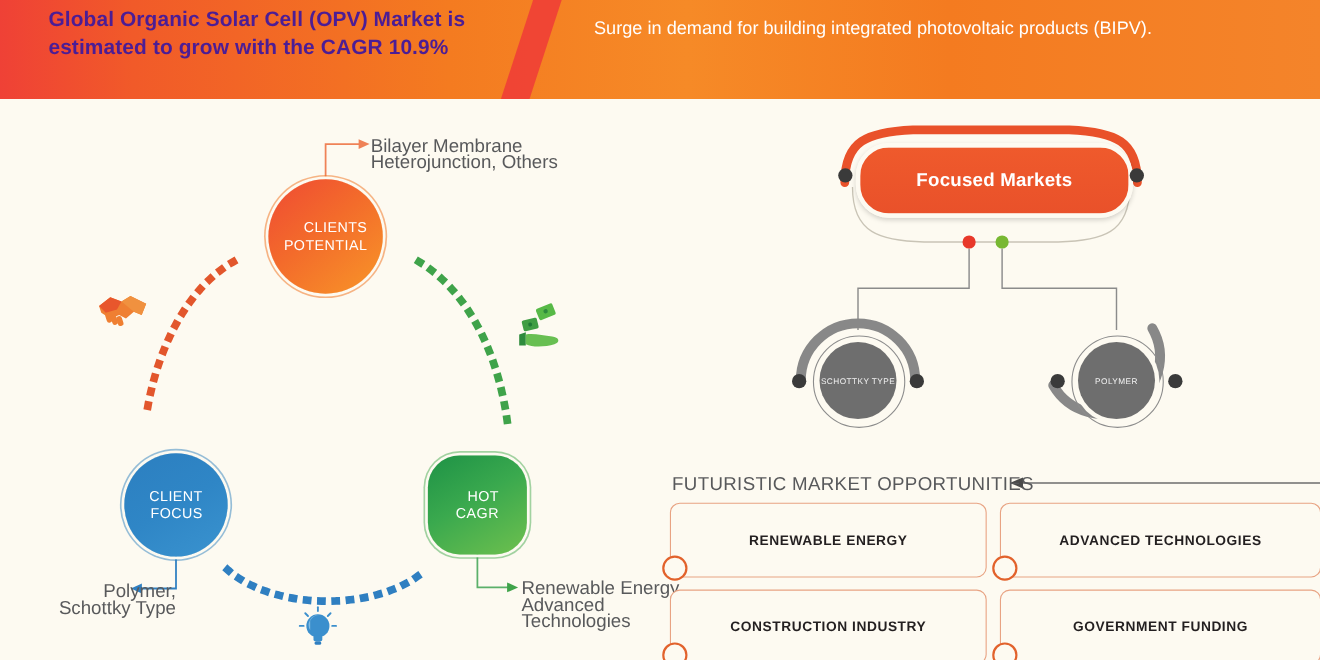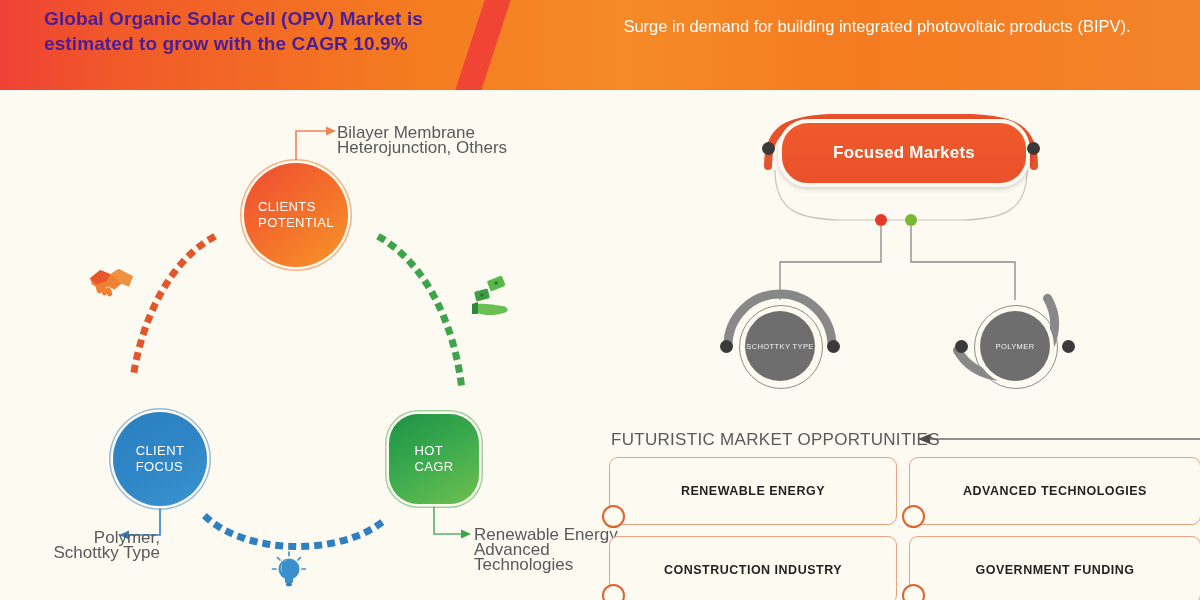--- a/index.html
+++ b/index.html
@@ -13,31 +13,31 @@
 
   
   .header{position:absolute;left:0;top:0;width:1200px;height:90px;overflow:hidden;}
   .hdr-bg{position:absolute;inset:0;background:linear-gradient(90deg,#ef4136 0%,#f15a29 10%,#f47b20 34%,#f68a27 52%,#f47b20 72%,#f4842a 100%);}
   .hdr-stripe{position:absolute;top:-20px;left:470px;width:26px;height:130px;background:#ef4136;transform:skewX(-18deg);opacity:.95;}
   .hdr-left{position:absolute;left:44px;top:6px;width:420px;}
   .hdr-left .t{
     color:#4c1d95;font-weight:bold;font-size:19px;line-height:25px;
     letter-spacing:.1px;
   }
-  .hdr-right{position:absolute;left:567px;top:14px;width:620px;text-align:center;}
+  .hdr-right{position:absolute;left:540px;top:14px;width:620px;}
   .hdr-right .t{color:#ffffff;font-size:16.5px;line-height:24px;font-weight:400;}
 
   
   .panel{position:absolute;left:0;top:90px;width:1200px;height:510px;background:#fdfaf1;}
 
   
   .bubble{
     position:absolute;border-radius:50%;
     display:flex;align-items:center;justify-content:center;
-    text-align:left;color:#fff;line-height:16px;
+    text-align:right;color:#fff;line-height:16px;
     letter-spacing:.4px;
   }
   .bubble .lbl{font-size:13px;font-weight:400;}
   #clients-potential{
     left:244px;top:163px;width:104px;height:104px;
     background:linear-gradient(140deg,#ef4a33 0%,#f36b2b 45%,#f89628 100%);
     box-shadow:0 0 0 2.5px #fdfaf1, 0 0 0 4px rgba(240,120,40,.55);
   }
   #client-focus{
     left:113px;top:412px;width:94px;height:94px;
@@ -50,21 +50,21 @@
     box-shadow:0 0 0 2.5px #fdfaf1, 0 0 0 4px rgba(70,170,80,.5);
     border-radius:29px;
   }
 
   .callout{position:absolute;color:#58595b;font-size:17px;line-height:15px;}
   #co-top{left:337px;top:125px;width:200px;}
   #co-left{left:30px;top:530px;width:130px;text-align:right;}
   #co-right{left:474px;top:527px;width:160px;}
 
   
-  .fm-wrap{position:absolute;left:758px;top:106px;width:286px;height:92px;text-decoration:underline;}
+  .fm-wrap{position:absolute;left:758px;top:117px;width:286px;height:92px;text-decoration:underline;}
   .fm-pill{
     position:absolute;left:20px;top:13px;width:244px;height:60px;
     background:linear-gradient(180deg,#ef5a2c 0%,#e9512a 100%);
     border-radius:30px;border:4px solid #fdfaf1;
     display:flex;align-items:center;justify-content:center;
     box-shadow:0 2px 5px rgba(0,0,0,.17);
   }
   .fm-pill .t{color:#fff;font-size:17px;font-weight:bold;letter-spacing:.2px;}
   .fm-dot{position:absolute;width:13px;height:13px;border-radius:50%;background:#3a3a3a;top:36px;}
   .fm-dot.l{left:4px;} .fm-dot.r{right:4px;}

